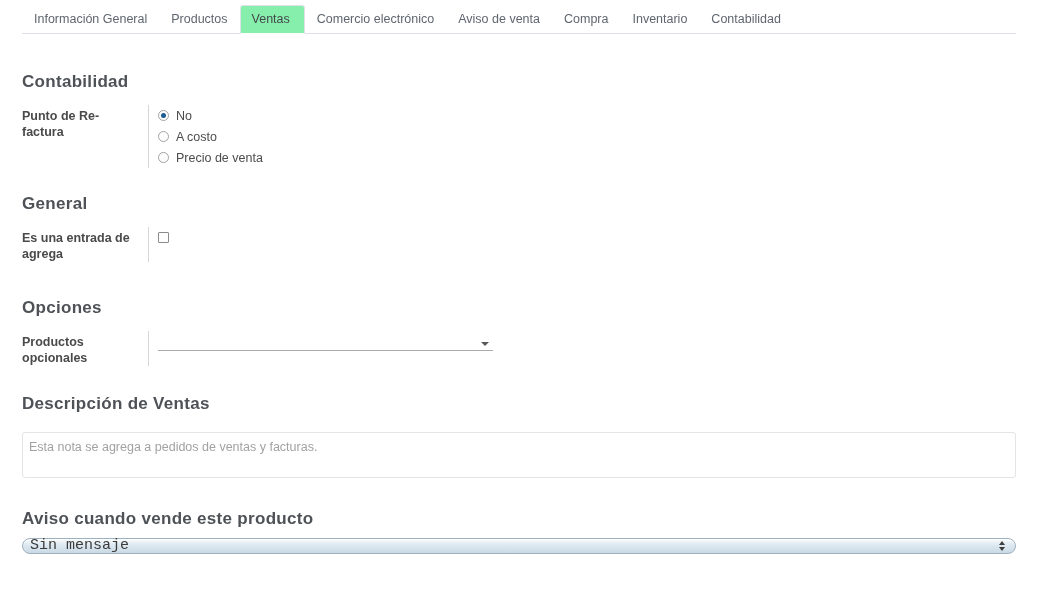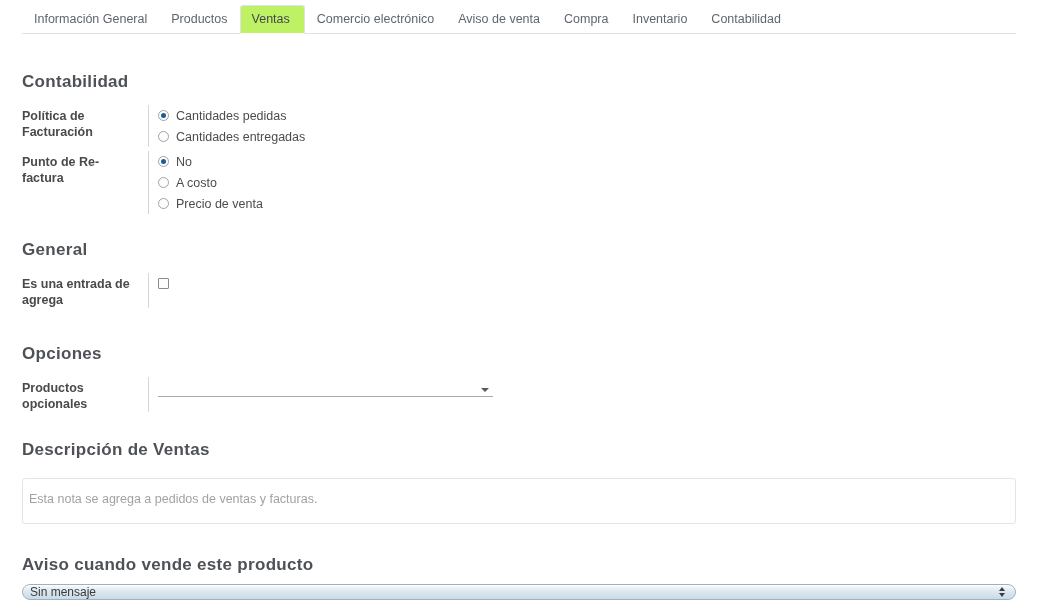--- a/index.html
+++ b/index.html
@@ -23,21 +23,21 @@
     font-size: 12.5px;
     color: #5f6670;
     padding: 6px 11px 7px 11px;
     margin-bottom: -1px;
     border: 1px solid transparent;
     border-radius: 3px 3px 0 0;
     cursor: pointer;
     white-space: nowrap;
   }
   .tab.active {
-    background: #bef264;
+    background: #86efac;
     color: #45484d;
     border-color: #dee2e6 #dee2e6 #ffffff #dee2e6;
     padding-right: 14px;
   }
 
   
   .sheet { padding: 0 22px; }
 
   h2.section-title {
     font-size: 17px;
@@ -124,43 +124,44 @@
   textarea.sales-note {
     display: block;
     width: 100%;
     height: 46px;
     border: 1px solid #e4e4e4;
     border-radius: 3px;
     resize: none;
     font-family: "Liberation Sans", sans-serif;
     font-size: 12.5px;
     color: #555;
-    padding: 13px 6px;
+    padding: 7px 6px;
     outline: none;
     background: #fff;
   }
   textarea.sales-note::placeholder { color: #a2a2a2; }
 
   
   .warn-select {
     height: 16px;
     border: 1px solid #9fb0bf;
     border-radius: 8px;
     background: linear-gradient(#f8fbfd 0%, #dde8f0 45%, #c9dae6 100%);
     box-shadow: inset 0 1px 0 rgba(255,255,255,0.8);
     display: flex;
     align-items: center;
     justify-content: space-between;
     padding: 0 10px 0 7px;
     cursor: pointer;
   }
   .warn-select .sel-text {
-    font-size: 12px;
+    font-size: 15px;
     color: #3b3b3b;
     line-height: 14px;
+    font-family: Liberation Mono, monospace;
   }
   .stepper { display: flex; flex-direction: column; align-items: center; }
   .stepper .up {
     width: 0; height: 0; margin-bottom: 2px;
     border-left: 3.5px solid transparent;
     border-right: 3.5px solid transparent;
     border-bottom: 4px solid #3d3d3d;
   }
   .stepper .down {
     width: 0; height: 0;
@@ -180,33 +181,20 @@
   <div class="tab">Aviso de venta</div>
   <div class="tab">Compra</div>
   <div class="tab">Inventario</div>
   <div class="tab">Contabilidad</div>
 </nav>
 
 <div class="sheet">
 
   <h2 class="section-title mt-contab">Contabilidad</h2>
 
-  <div class="o-row">
-    <div class="o-label">Política de Facturación</div>
-    <div class="o-field">
-      <div class="opt-line">
-        <span class="radio checked"></span>
-        <span>Cantidades pedidas</span>
-      </div>
-      <div class="opt-line">
-        <span class="radio"></span>
-        <span>Cantidades entregadas</span>
-      </div>
-    </div>
-  </div>
 
   <div class="o-row">
     <div class="o-label">Punto de Re-factura</div>
     <div class="o-field">
       <div class="opt-line">
         <span class="radio checked"></span>
         <span>No</span>
       </div>
       <div class="opt-line">
         <span class="radio"></span>

